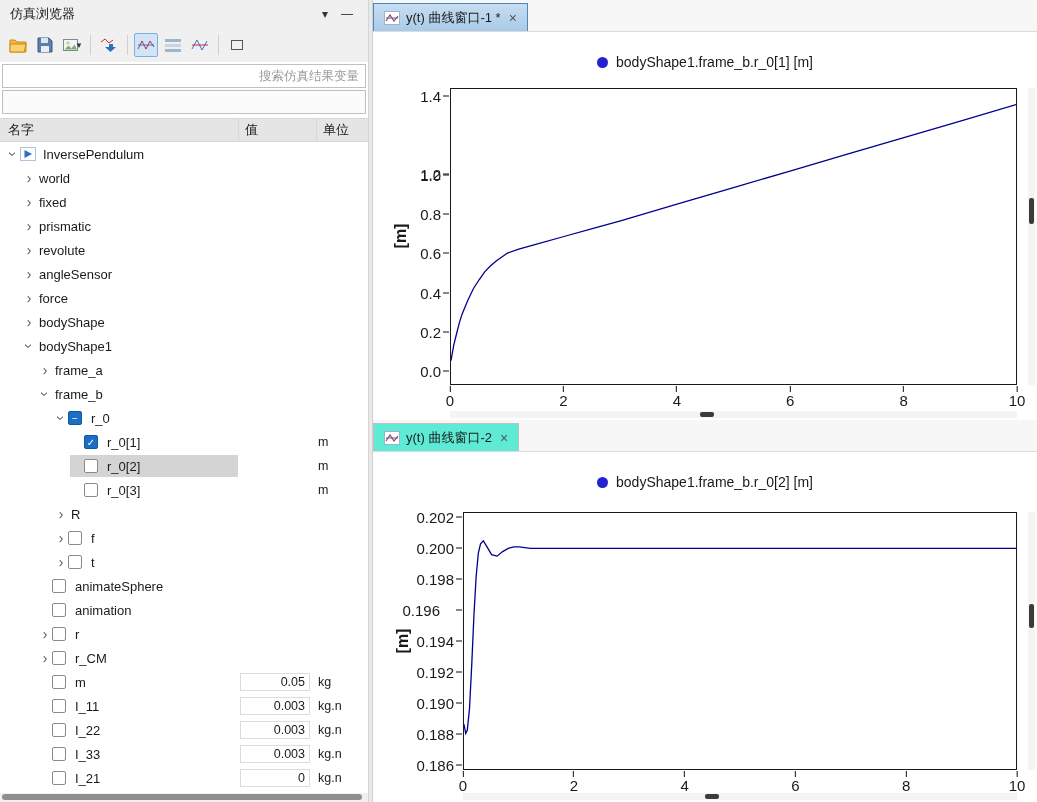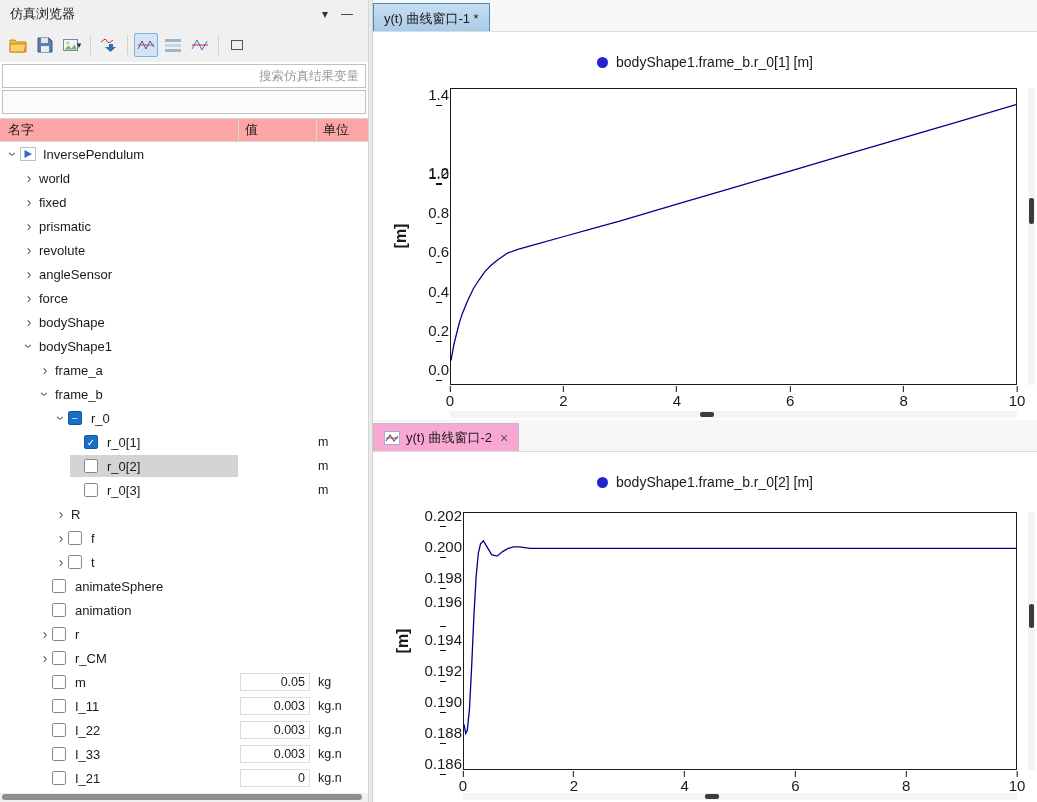--- a/index.html
+++ b/index.html
@@ -13,21 +13,21 @@
   .panel-title { flex:1; font-size:13px; }
   .tb-btn { width:22px; height:20px; display:flex; align-items:center; justify-content:center; color:#333; cursor:default; font-size:12px; }
   .toolbar { height:34px; background:#f0f0f0; display:flex; align-items:center; gap:3px; padding:0 6px; flex:none; }
   .tool { width:24px; height:24px; display:flex; align-items:center; justify-content:center; border:1px solid transparent; border-radius:2px; }
   .tool.active { background:#d2e5f6; border-color:#7fb0d8; }
   .tool .caret { font-size:9px; color:#333; margin-left:-2px; }
   .sep { width:1px; height:20px; background:#d0d0d0; margin:0 3px; }
   .search-input, .filter-input { height:24px; margin:2px 2px 0 2px; border:1px solid #c0c0c0; padding:0 6px; font-size:12.5px; font-family:inherit; background:#fff; outline:none;text-align:right; }
   .search-input::placeholder { color:#9a9a9a; }
   .filter-input { background:#fbfbfb; }
-  .cols-header { height:24px; margin-top:4px; background:#fca5a5; border-top:1px solid #d8d8d8; border-bottom:1px solid #d8d8d8; display:flex; align-items:center; flex:none; font-size:13px; }
+  .cols-header { height:24px; margin-top:4px; background:#e5e5e5; border-top:1px solid #d8d8d8; border-bottom:1px solid #d8d8d8; display:flex; align-items:center; flex:none; font-size:13px; }
   .col-name { width:238px; padding-left:8px; }
   .col-value { width:78px; padding-left:6px; border-left:1px solid #d8d8d8; height:100%; display:flex; align-items:center; }
   .col-unit { flex:1; padding-left:6px; border-left:1px solid #d8d8d8; height:100%; display:flex; align-items:center; }
   .tree { flex:1; overflow:hidden; position:relative; background:#fff; }
   .trow { height:24px; display:flex; align-items:center; position:relative; }
   .selbg { position:absolute; top:1px; bottom:1px; right:130px; background:#d4d4d4; }
   .ind { flex:none; height:1px; }
   .exp { flex:none; width:14px; text-align:center; color:#555; font-size:14px; line-height:14px; position:relative; z-index:1; }
   .exp.open { transform:rotate(90deg); }
   .cb { flex:none; width:14px; height:14px; border:1px solid #8a8a8a; background:#fff; margin-right:6px; display:flex; align-items:center; justify-content:center; font-size:10px; color:#fff; position:relative; z-index:1; border-radius:2px; }
@@ -38,36 +38,36 @@
   .ucell { position:absolute; left:318px; font-size:12.5px; white-space:nowrap; }
   .hscroll { height:9px; background:#f0f0f0; position:relative; flex:none; }
   .hscroll .thumb { position:absolute; left:2px; right:6px; top:1px; height:6px; background:#8f8f8f; border-radius:3px; }
 
   
   .splitter { width:5px; flex:none; background:#e9e9e9; border-left:1px solid #d5d5d5; border-right:1px solid #cfcfcf; }
 
   
   .right { flex:1; display:flex; flex-direction:column; background:#fff; min-width:0; }
   .tabbar { height:32px; flex:none; background:#f7f7f7; display:flex; align-items:flex-end; border-bottom:1px solid #dcdcdc; padding-top:4px; }
-  .tab { height:28px; display:flex; align-items:center; gap:6px; padding:0 10px; font-size:13px; border:1px solid #c0c0c0; border-bottom:none; background:#f9a8d4; }
-  .tab.active { background:linear-gradient(#c7ddf1,#a9cbe8); border-color:#4a88c0;flex-direction:column; }
+  .tab { height:28px; display:flex; align-items:center; gap:6px; padding:0 10px; font-size:13px; border:1px solid #c0c0c0; border-bottom:none; background:#5eead4; }
+  .tab.active { background:linear-gradient(#c7ddf1,#a9cbe8); border-color:#4a88c0; }
   .tab .close { color:#555; font-size:14px; margin-left:2px; }
   .plotwin { position:relative; background:#fff; flex:none; }
   #plotwin0 { height:388px; }
   #plotwin1 { flex:1; }
   .legend { display:flex; align-items:center; justify-content:center; gap:8px; padding-top:22px; font-size:14px; }
   .legend .dot { width:11px; height:11px; border-radius:50%; background:#2222d0; }
   .plotarea { position:absolute; border:1px solid #1a1a1a; background:#fff; }
   .plotarea svg { display:block; width:100%; height:100%; }
   #area0 { left:77px;  top:56px; width:567px; height:297px; }
   #area1 { left:90px;  top:60px; width:554px; height:258px; }
   .yticks { position:absolute; }
   #yticks0 { left:0; top:56px; width:77px; height:297px; }
   #yticks1 { left:0; top:60px; width:90px; height:258px; }
-  .ytick { position:absolute; right:1px; transform:translateY(-50%); display:flex; align-items:center; gap:2px; font-size:15px;flex-direction:column; }
+  .ytick { position:absolute; right:1px; transform:translateY(-50%); display:flex; align-items:center; gap:2px; font-size:15px; }
   .ytick .tm { width:6px; height:1px; background:#111; }
   .xticks { position:absolute; }
   #xticks0 { left:77px; top:354px; width:567px; height:26px; }
   #xticks1 { left:90px; top:319px; width:554px; height:26px; }
   .xtick { position:absolute; transform:translateX(-50%); display:flex; flex-direction:column; align-items:center; font-size:15px; }
   .xtick .tmv { width:1px; height:6px; background:#111; }
   .ylabel { position:absolute; font-weight:bold; font-size:16px; transform:translate(-50%,-50%) rotate(-90deg); }
   #ylabel0 { left:28px; top:204px; }
   #ylabel1 { left:30px; top:189px; }
   .vscroll { position:absolute; right:2px; width:7px; background:#f4f4f4; }

